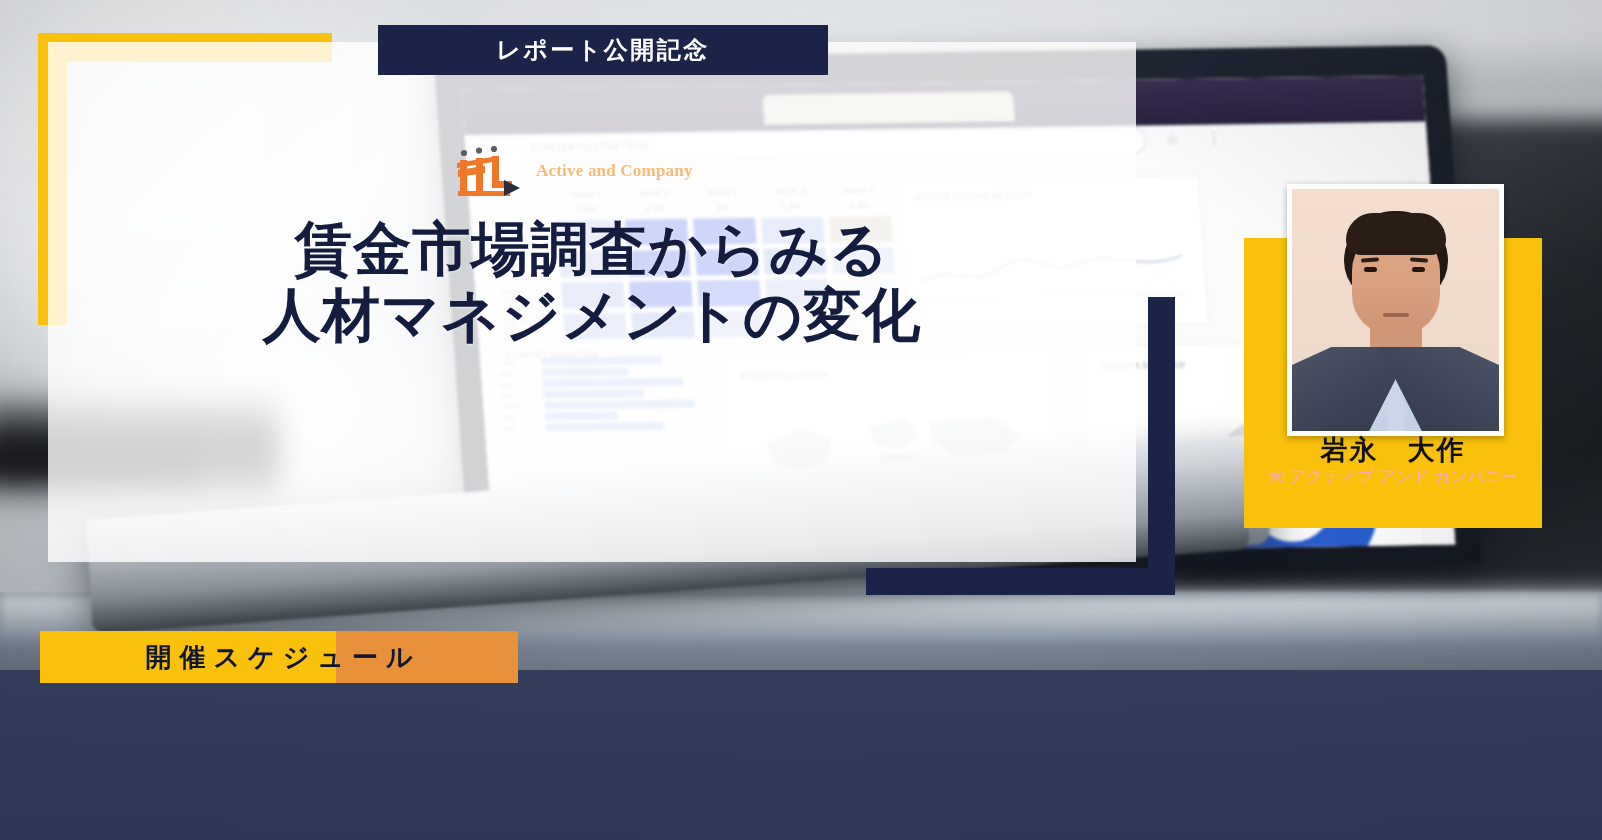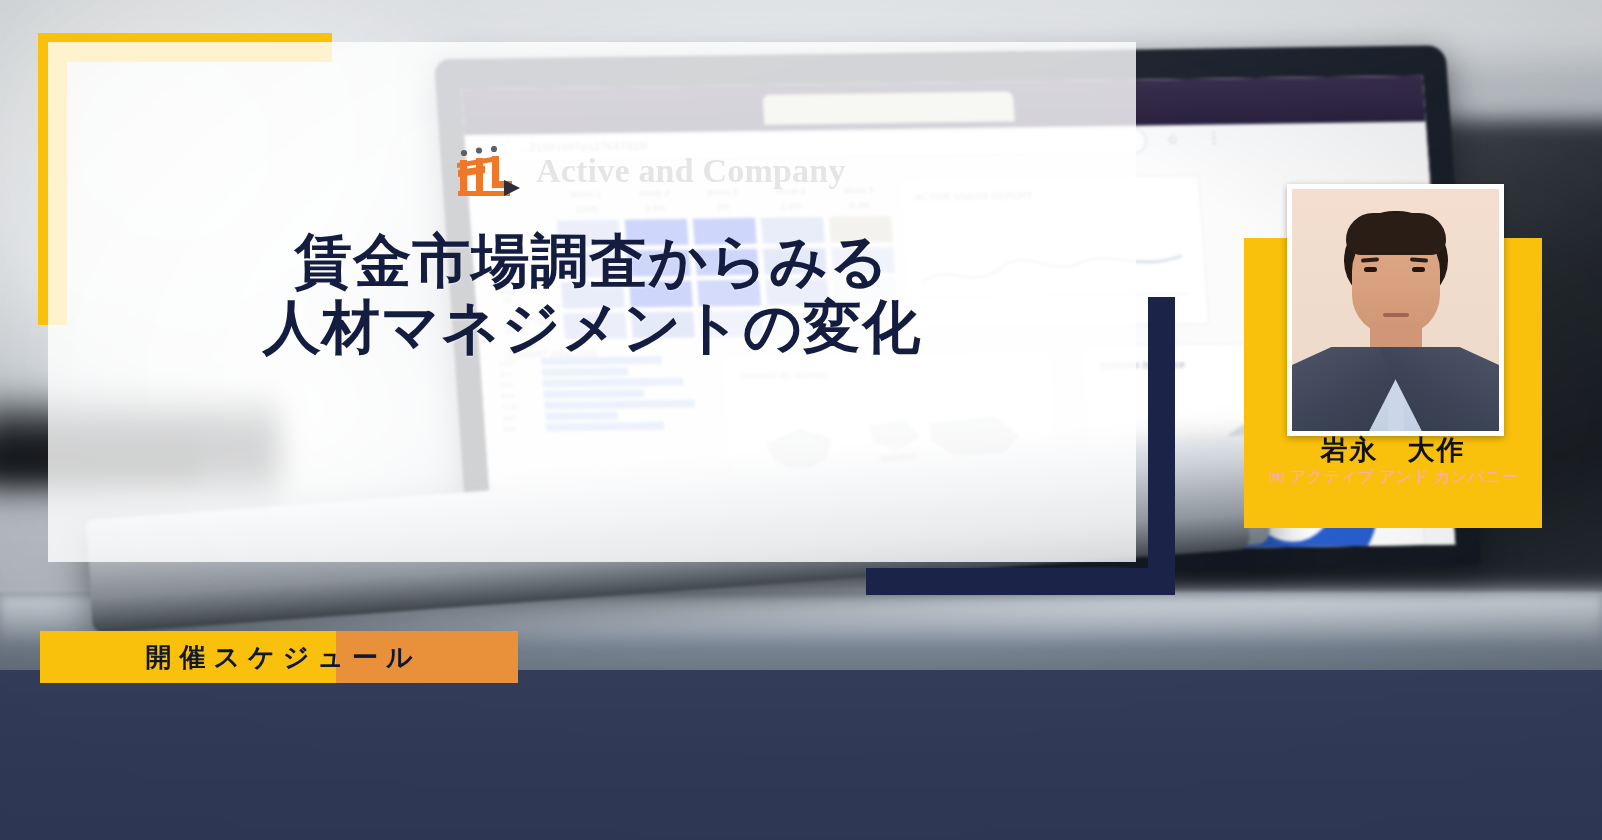--- a/index.html
+++ b/index.html
@@ -211,25 +211,25 @@
   }
 
   
   .logo-wrap {
     position:absolute; left:452px; top:146px;
     display:flex; align-items:center; gap:16px;
   }
   .logo-mark { width:68px; height:50px; flex:none; }
   .logo-text {
     font-family:"Liberation Serif","DejaVu Serif",serif;
-    font-size:34px; font-weight:bold; color:#e5e5e5; letter-spacing:.2px;
+    font-size:17px; font-weight:bold; color:#fdba74; letter-spacing:.2px;
   }
 
   .title-block {
-    position:absolute; left:48px; top:228px; width:1088px;
+    position:absolute; left:48px; top:216px; width:1088px;
     text-align:center;
   }
   .title-line {
     font-size:58px; font-weight:bold; color:#141c3f;
     line-height:1.13; letter-spacing:1px;
     text-shadow:0 1px 2px rgba(255,255,255,0.55);
   }
   .subtitle {
     position:absolute; left:48px; top:396px; width:1088px;
     text-align:center;
@@ -480,20 +480,23 @@
 
     <div class="bg-blurlayer"></div>
     <div class="bg-vignette"></div>
   </div>
 
   <div class="yellow-bracket"></div>
   <div class="white-panel"></div>
   <div class="navy-bracket-v"></div>
   <div class="navy-bracket-h"></div>
 
+  <div class="header-banner">
+    <span class="header-banner-text">レポート公開記念</span>
+  </div>
 
   <div class="logo-wrap">
     <svg class="logo-mark" viewBox="0 0 68 50">
       <circle cx="12" cy="7" r="3.1" fill="#5b6068"></circle>
       <circle cx="27" cy="4.5" r="3.1" fill="#5b6068"></circle>
       <circle cx="42" cy="3" r="3.1" fill="#5b6068"></circle>
       <path d="M8,14 L8,45 L15,45 L15,14 Z" fill="#EE7729"></path>
       <path d="M24,12 L24,45 L31,45 L31,12 Z" fill="#EE7729"></path>
       <path d="M6,24 L33,20 L33,27 L6,31 Z" fill="#EE7729"></path>
       <path d="M40,10 L40,41 L47,41 L47,10 Z" fill="#EE7729"></path>

